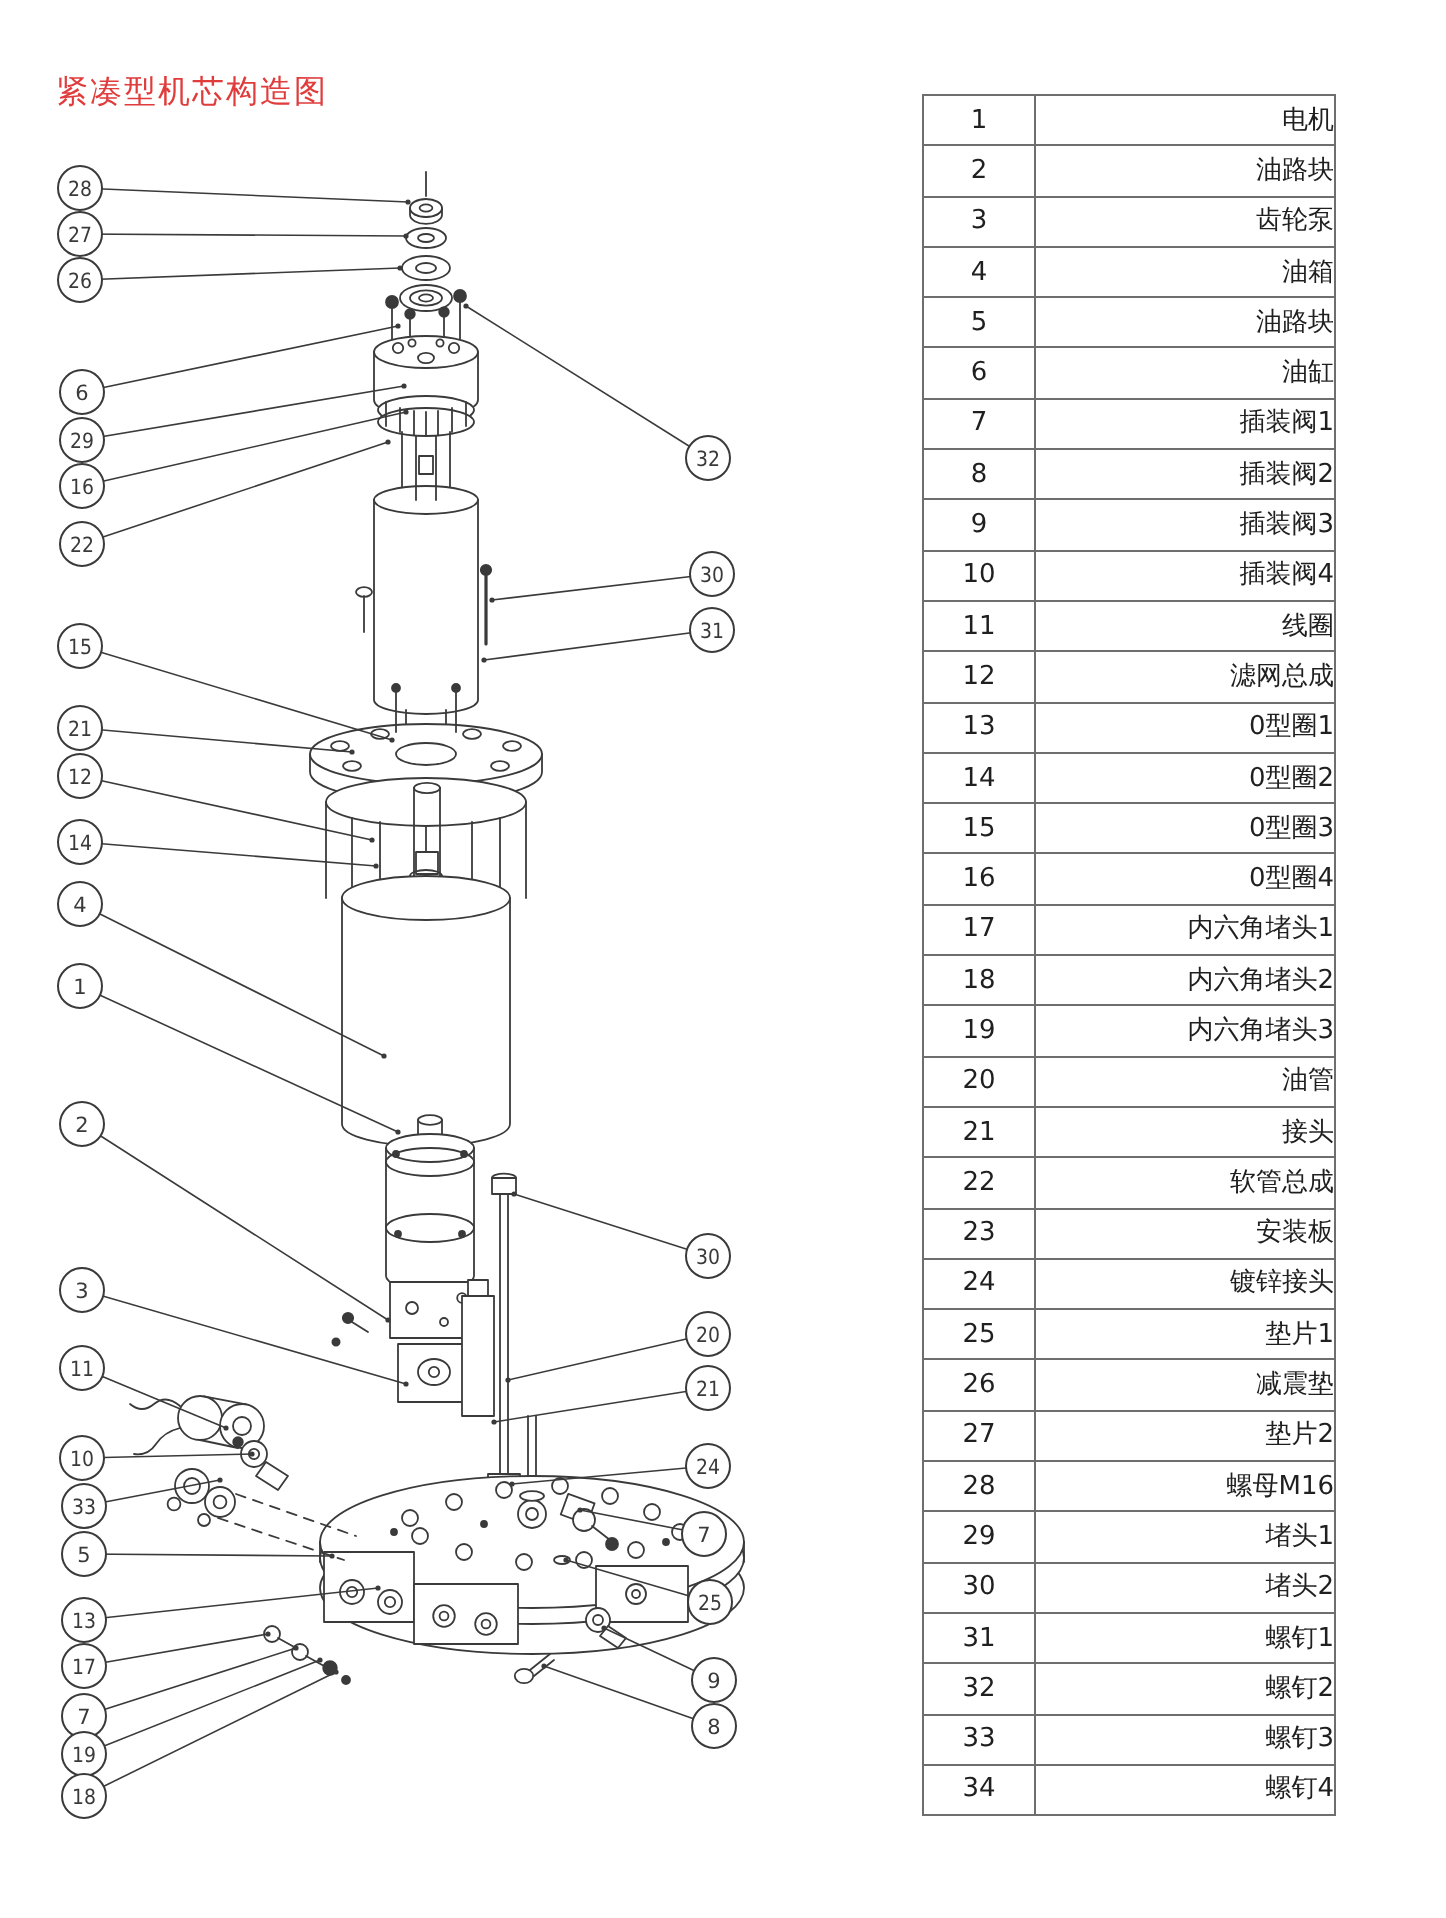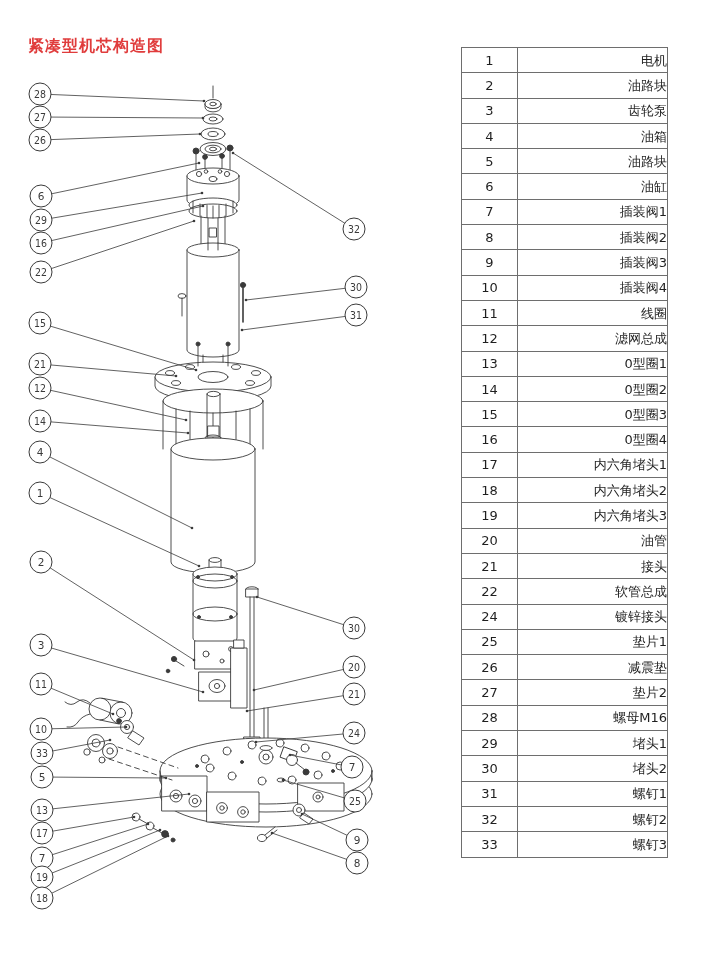--- a/index.html
+++ b/index.html
@@ -9,21 +9,21 @@
     --text:#1f1f1f;
   }
   html,body{margin:0;padding:0;}
   body{
     width:723px;height:959px;position:relative;background:#ffffff;
     font-family:"DejaVu Sans","Liberation Sans",sans-serif;color:var(--text);
     overflow:hidden;
   }
   .page-title{
     position:absolute;left:28px;top:36px;font-size:16px;letter-spacing:1px;
-    color:var(--title-red);font-weight:700;
+    color:var(--title-red);font-weight:400;
   }
   .drawing{position:absolute;left:0;top:0;}
   .parts-table-wrap{position:absolute;left:461px;top:47px;width:207px;}
   table.parts-table{
     border-collapse:collapse;width:100%;table-layout:fixed;
   }
   table.parts-table td{
     border:1px solid var(--table-border);
     height:24.3px;font-size:13px;line-height:1;padding:0;
     overflow:hidden;white-space:nowrap;
@@ -578,20 +578,24 @@
         </tr>
         <tr>
           <td class="num">21</td>
           <td class="name">接头</td>
         </tr>
         <tr>
           <td class="num">22</td>
           <td class="name">软管总成</td>
         </tr>
         <tr>
+          <td class="num">23</td>
+          <td class="name">安装板</td>
+        </tr>
+        <tr>
           <td class="num">24</td>
           <td class="name">镀锌接头</td>
         </tr>
         <tr>
           <td class="num">25</td>
           <td class="name">垫片1</td>
         </tr>
         <tr>
           <td class="num">26</td>
           <td class="name">减震垫</td>
@@ -616,16 +620,20 @@
           <td class="num">31</td>
           <td class="name">螺钉1</td>
         </tr>
         <tr>
           <td class="num">32</td>
           <td class="name">螺钉2</td>
         </tr>
         <tr>
           <td class="num">33</td>
           <td class="name">螺钉3</td>
+        </tr>
+        <tr>
+          <td class="num">34</td>
+          <td class="name">螺钉4</td>
         </tr>
       </tbody>
   </table>
 </div>
 
 </body></html>

